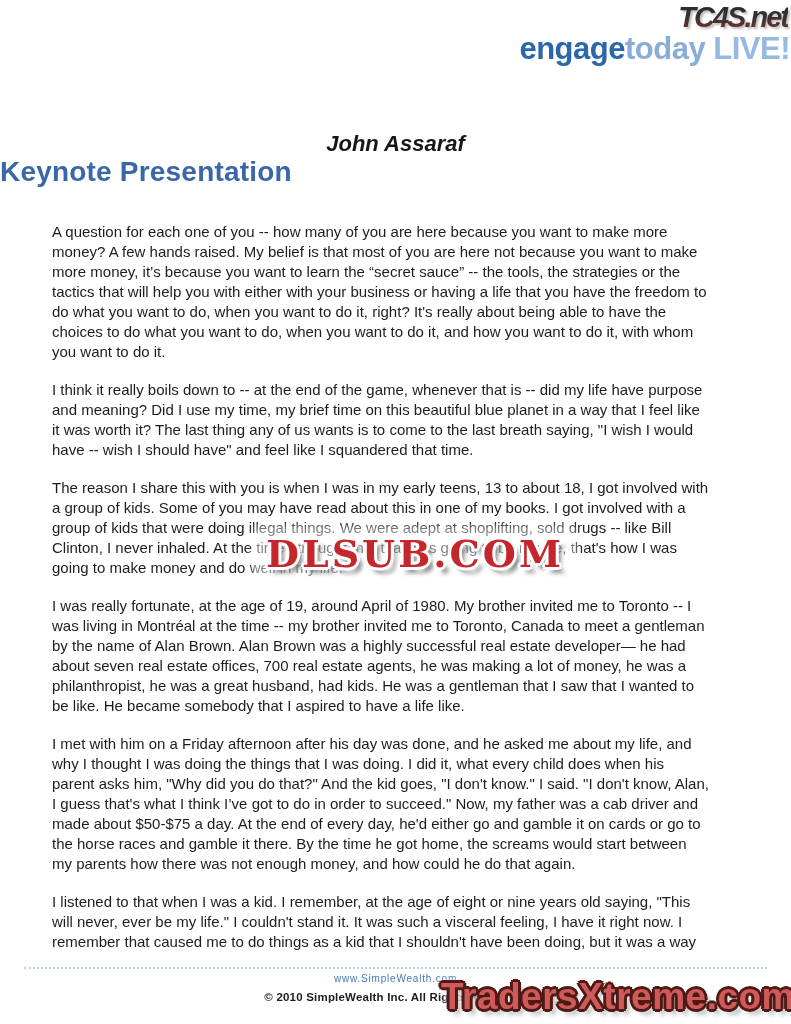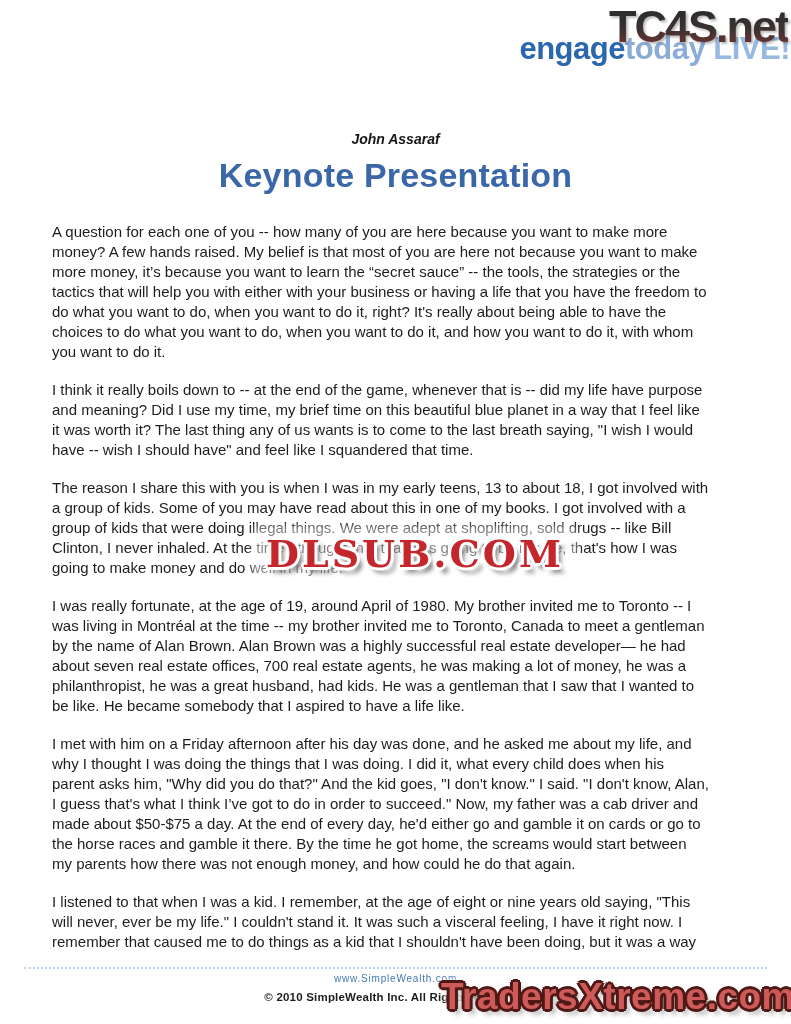--- a/index.html
+++ b/index.html
@@ -4,48 +4,49 @@
 <style>
   html,body{margin:0;padding:0;background:#fff;}
   .page{
     position:relative;width:791px;height:1024px;background:#ffffff;
     font-family:"Liberation Sans", sans-serif;overflow:hidden;
   }
   
   .tc4s{
     position:absolute;top:1px;right:3px;
     font-family:"Liberation Sans", sans-serif;
-    font-weight:bold;font-size:45px;letter-spacing:-2px;
+    font-weight:bold;font-size:29px;letter-spacing:-2px;
     color:#4a2a28;
     filter:drop-shadow(2px 2px 1px rgba(60,60,60,.35));
     z-index:6;
+    font-style:italic;
   }
   @supports (-webkit-background-clip: text){
     .tc4s{
       background:linear-gradient(180deg,#2e2d2d 25%,#3c3231 55%,#6e3330 85%,#7c3a34 100%);
       -webkit-background-clip:text;
       -webkit-text-fill-color:transparent;
     }
   }
   
   .logo{
     position:absolute;top:31px;right:1px;white-space:nowrap;
     font-weight:bold;font-size:31px;letter-spacing:-0.5px;z-index:5;
   }
   .logo .lg-engage{color:#2b67ad;}
   .logo .lg-today{color:#8aadd8;}
   .logo .lg-live{color:#95b9e1;}
   
   .author{
     position:absolute;top:131px;left:0;width:100%;text-align:center;
-    font-size:14px;font-weight:bold;font-style:italic;color:#161616;
+    font-size:22px;font-weight:bold;font-style:italic;color:#161616;
   }
   .doc-title{
-    position:absolute;top:156px;left:0;width:100%;text-align:center;
-    font-size:34px;font-weight:bold;color:#3a67a8;letter-spacing:0.2px;
+    position:absolute;top:156px;left:0;width:100%;
+    font-size:28px;font-weight:bold;color:#3a67a8;letter-spacing:0.2px;
   }
   
   .body-text{
     position:absolute;top:222px;left:52px;width:658px;color:#1d1d1d;
   }
   .body-text p{
     margin:0 0 18px 0;font-size:15px;line-height:20px;
   }
   
   .dlsub{

